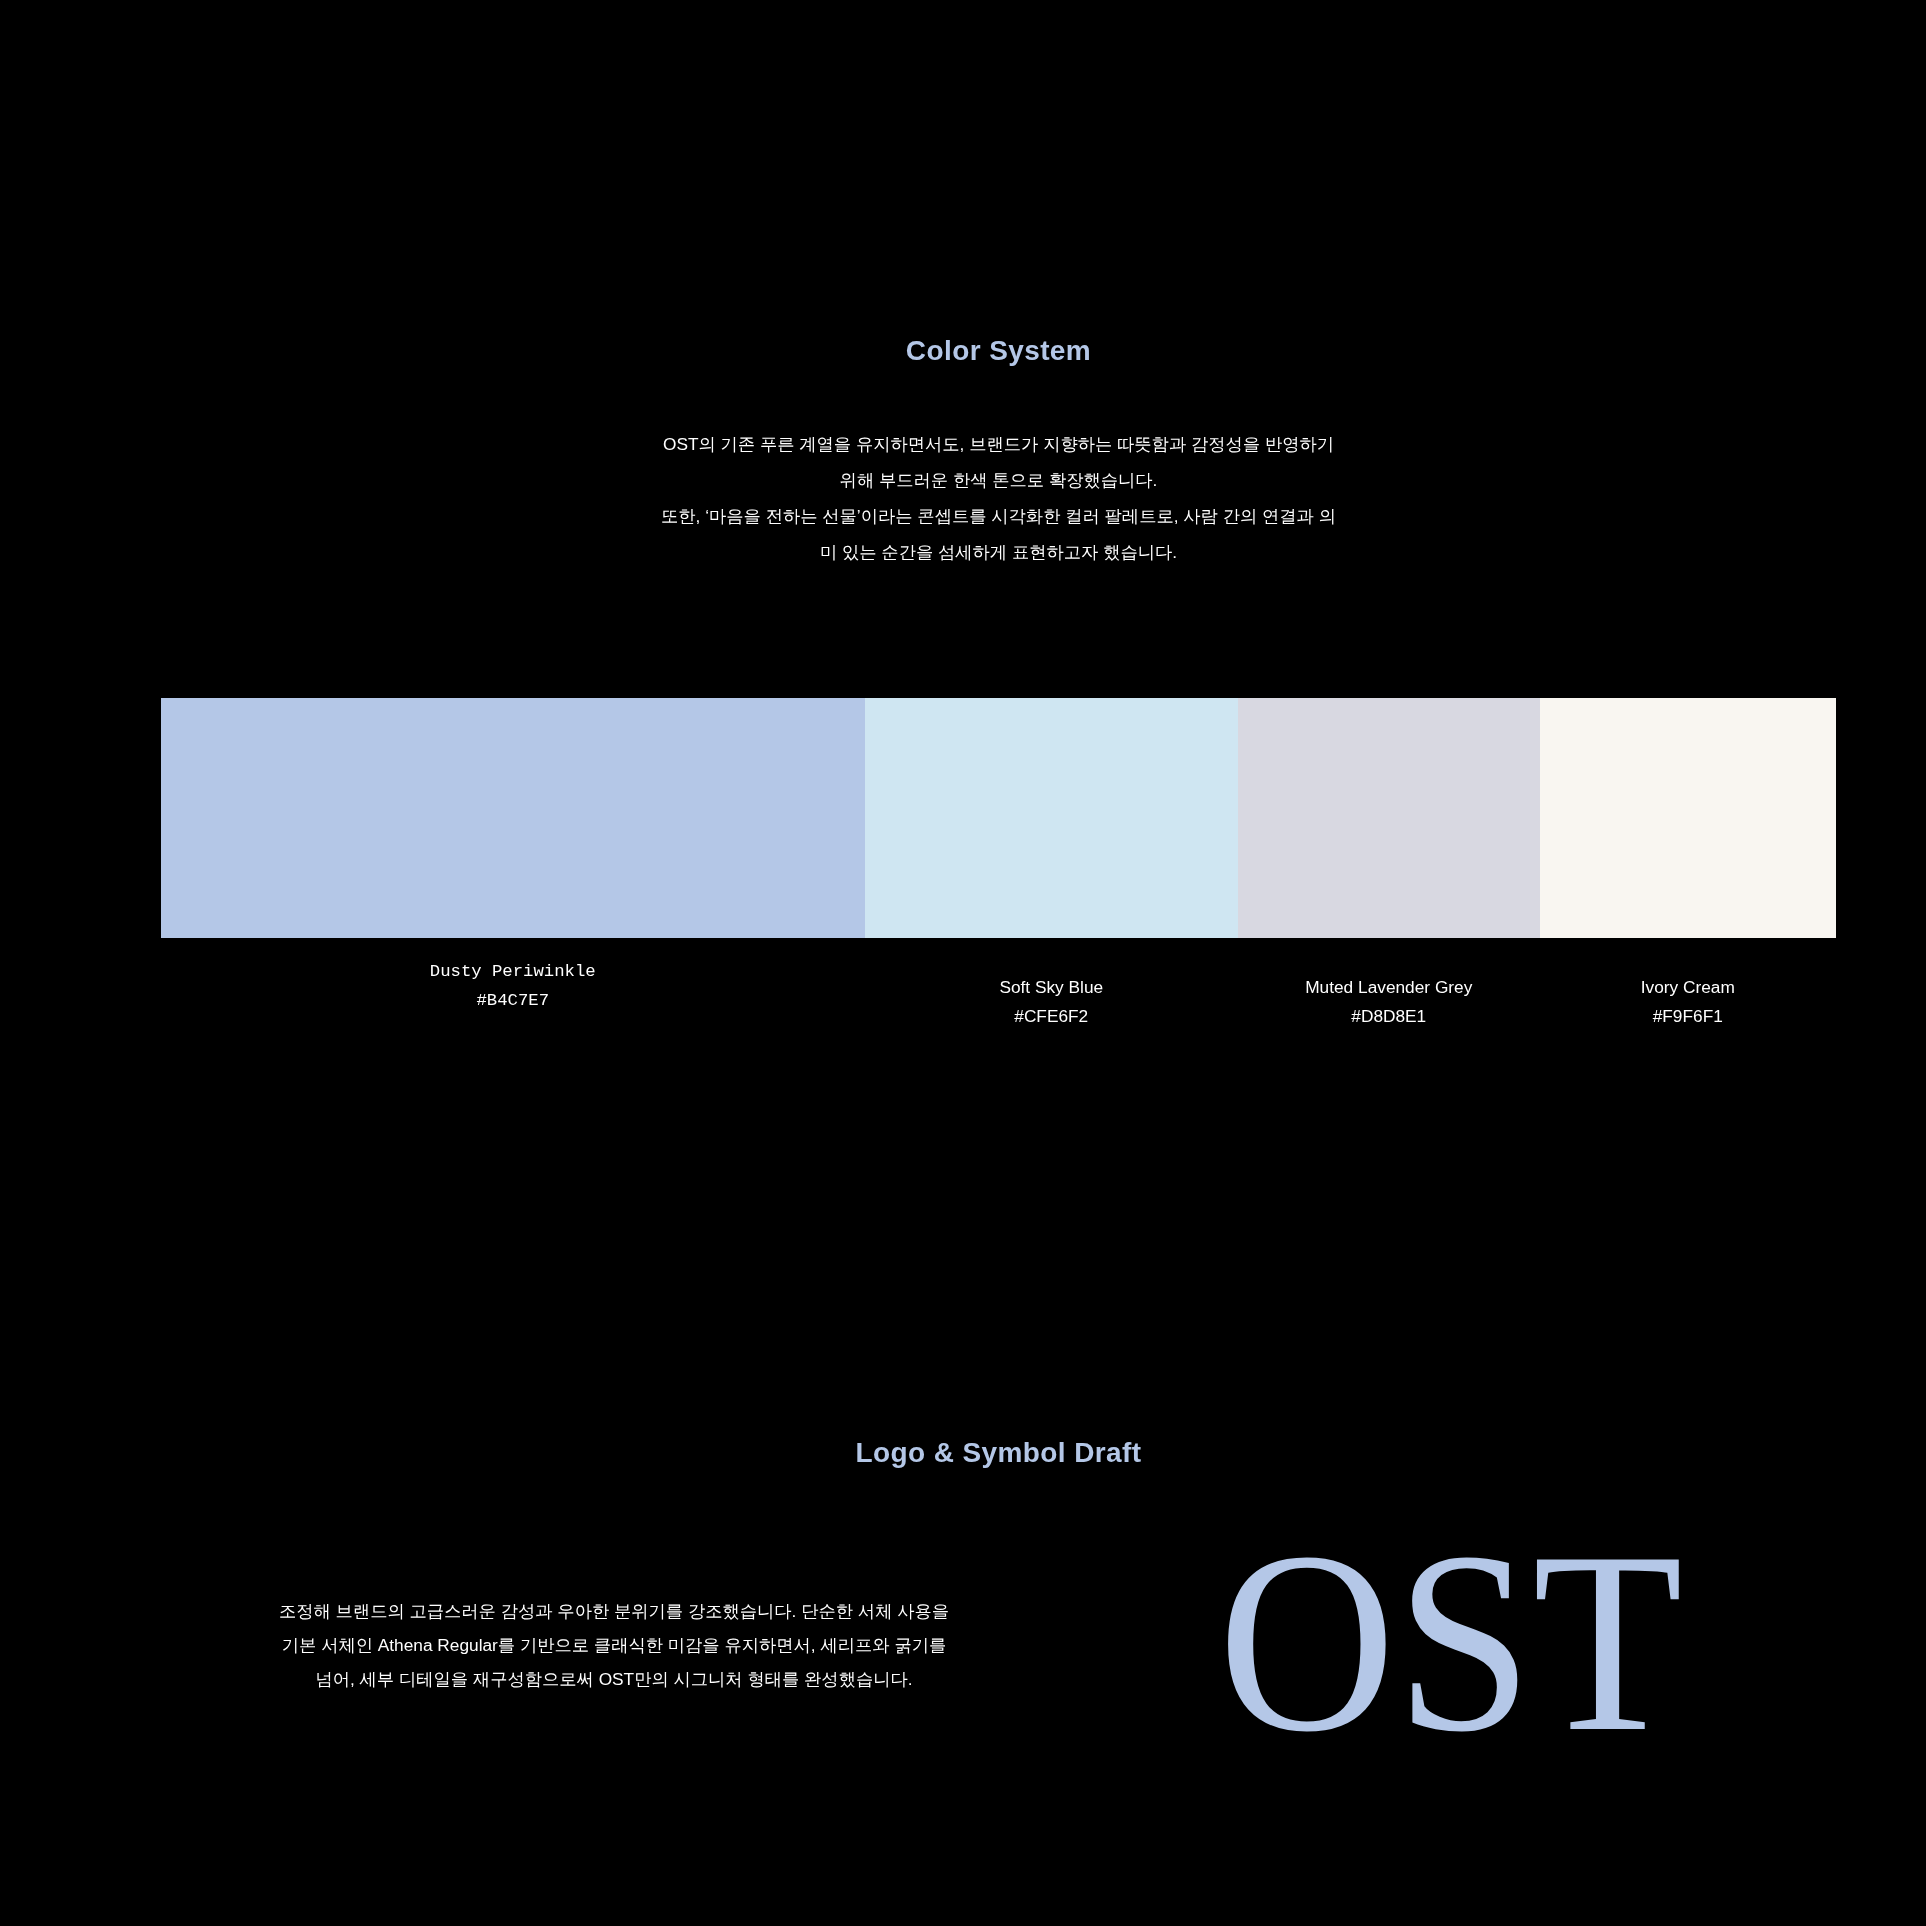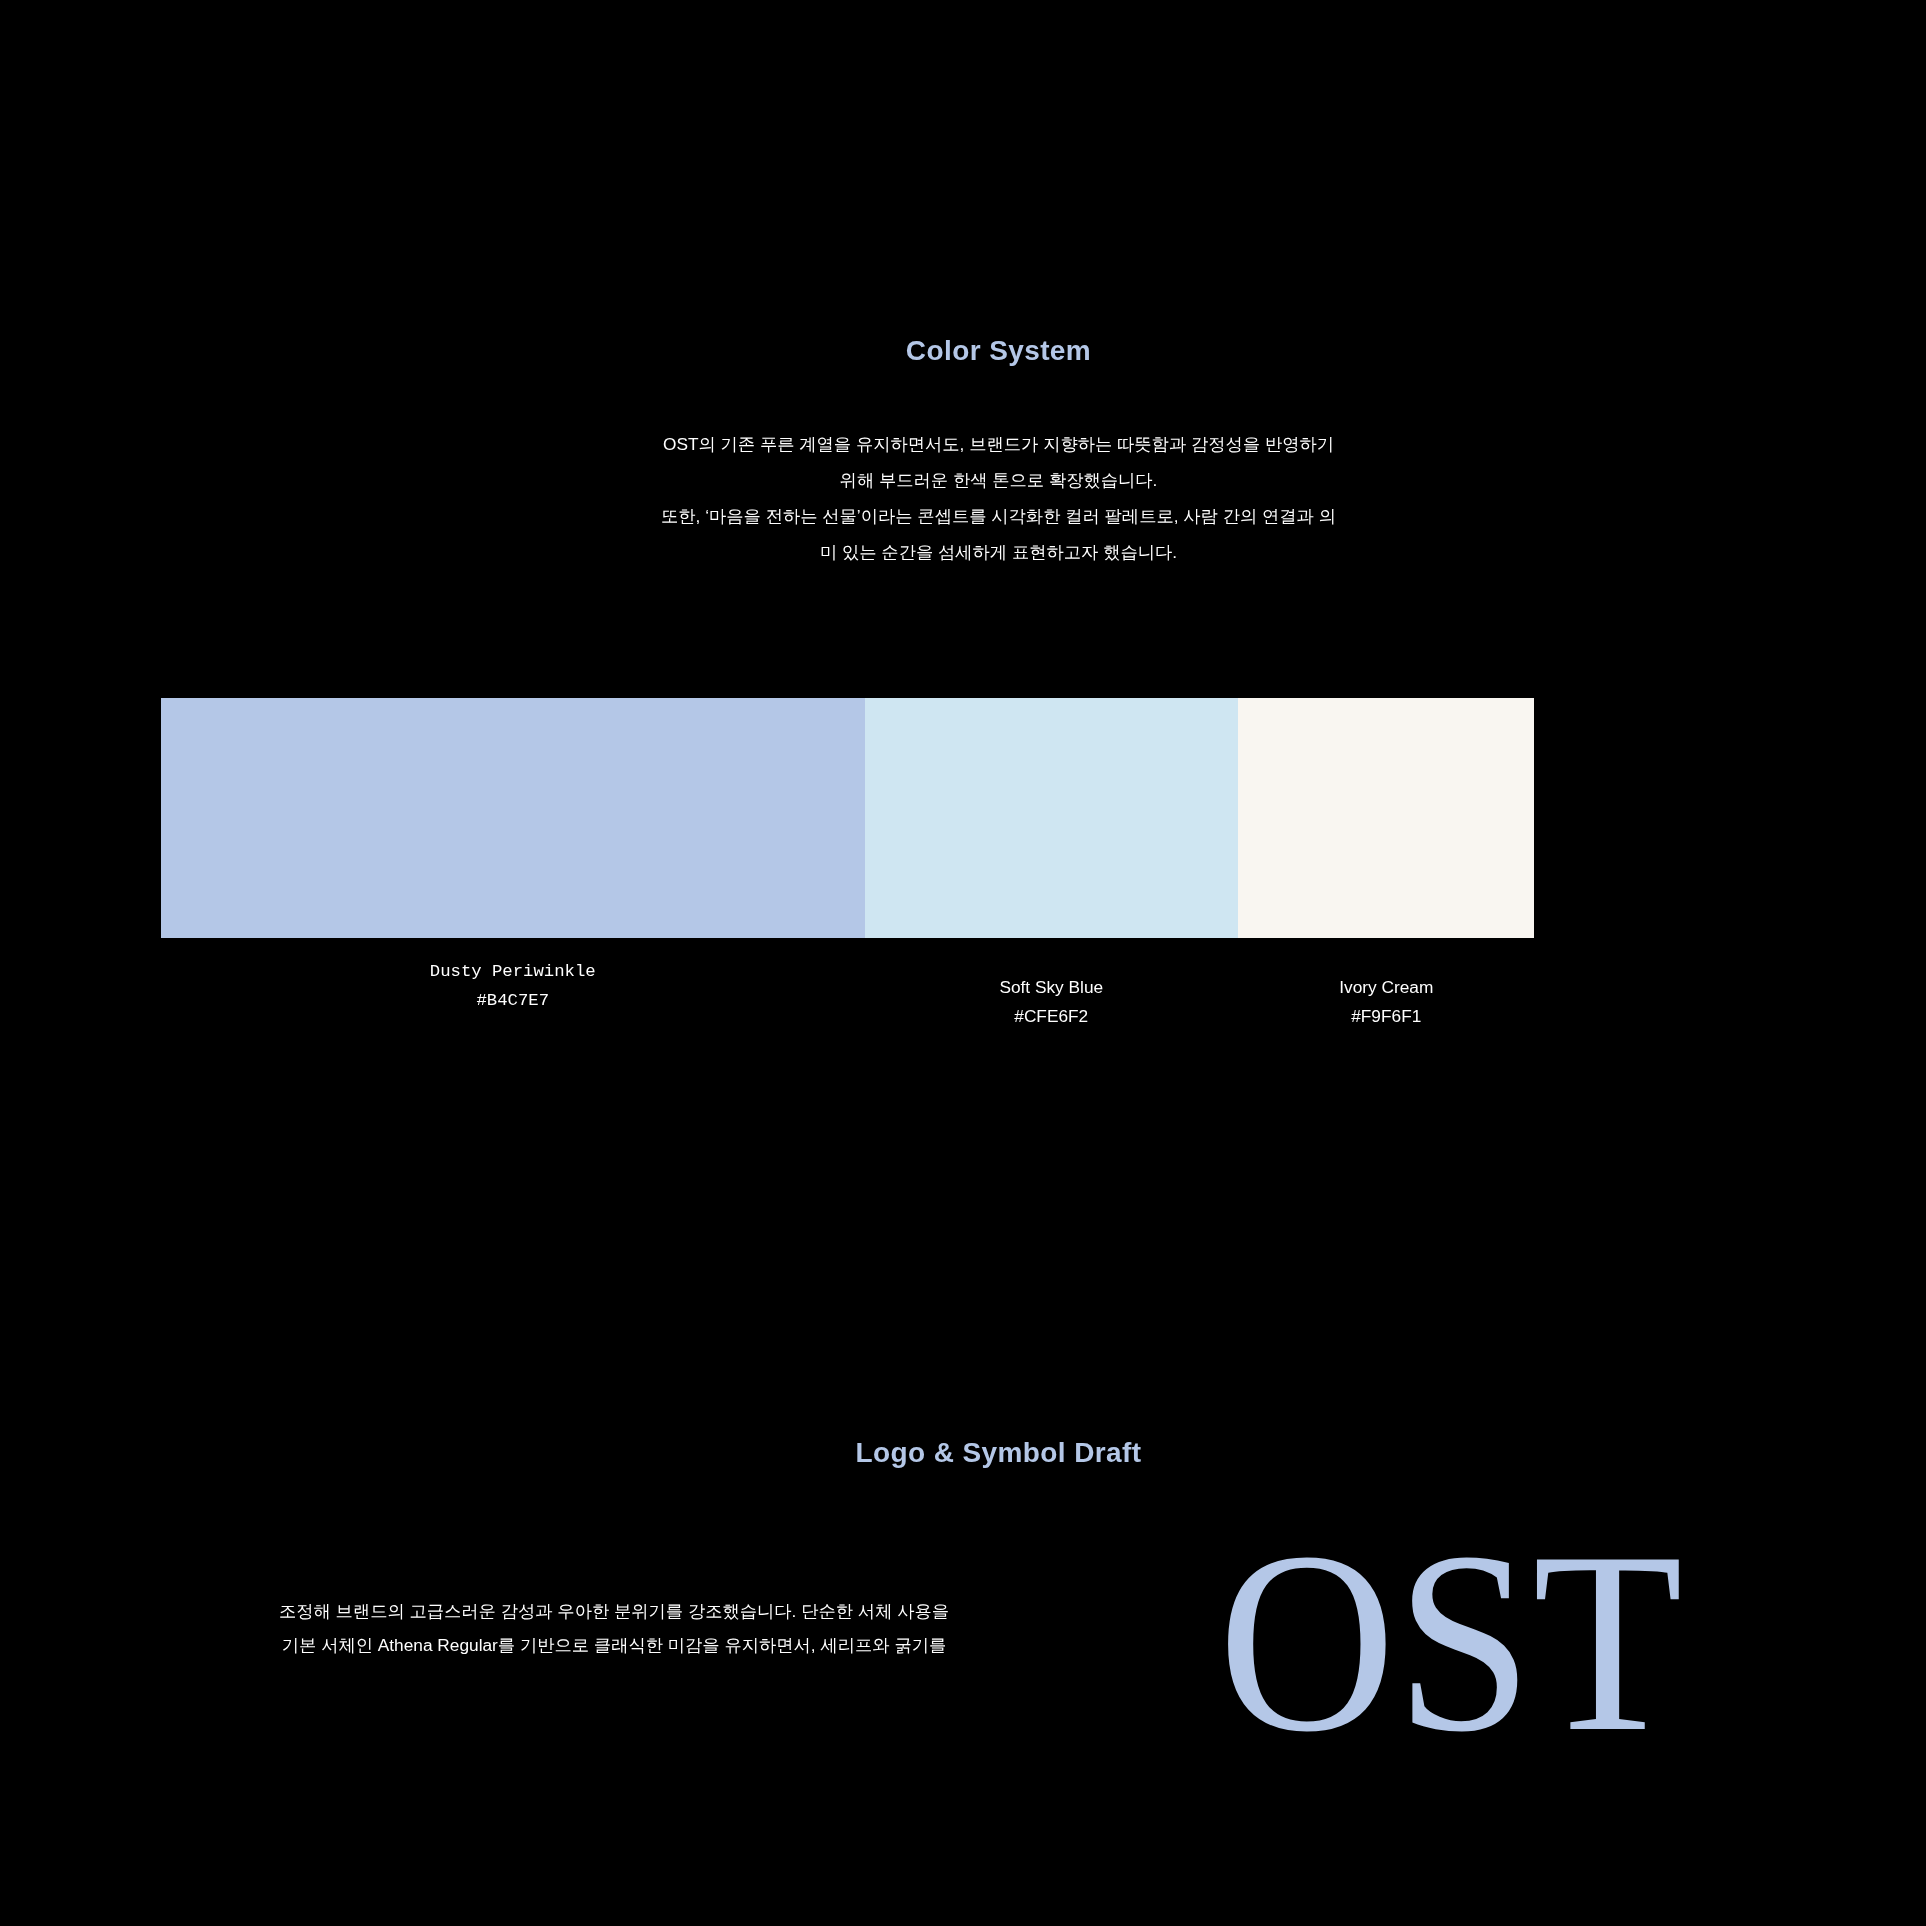--- a/index.html
+++ b/index.html
@@ -76,32 +76,40 @@
         <span class="line" style="display:block">#B4C7E7</span>
       </div>
     </div>
     <div class="swatch" style="width: 22.3%;">
       <div class="swatch-chip" style="background-color: rgb(207, 230, 242);"></div>
       <div class="swatch-label">
         <span class="line" style="display:block">Soft Sky Blue</span>
         <span class="line" style="display:block">#CFE6F2</span>
       </div>
     </div>
+    <div class="swatch" style="width: 18%;">
+      <div class="swatch-chip" style="background-color: rgb(216, 216, 225);"></div>
+      <div class="swatch-label">
+        <span class="line" style="display:block">Muted Lavender Grey</span>
+        <span class="line" style="display:block">#D8D8E1</span>
+      </div>
+    </div>
     <div class="swatch" style="width: 17.7%;">
       <div class="swatch-chip" style="background-color: rgb(249, 246, 241);"></div>
       <div class="swatch-label">
         <span class="line" style="display:block">Ivory Cream</span>
         <span class="line" style="display:block">#F9F6F1</span>
       </div>
     </div>
   </div>
 
   <h2 class="abs section-title" style="top: 1414px; color: rgb(180, 199, 231);">Logo &amp; Symbol Draft</h2>
 
   <div id="typo-desc" class="abs body-copy">
     <span class="line">조정해 브랜드의 고급스러운 감성과 우아한 분위기를 강조했습니다. 단순한 서체 사용을</span>
     <span class="line">기본 서체인 Athena Regular를 기반으로 클래식한 미감을 유지하면서, 세리프와 굵기를</span>
+    <span class="line">넘어, 세부 디테일을 재구성함으로써 OST만의 시그니처 형태를 완성했습니다.</span>
   </div>
 
   <div id="wordmark" class="abs" style="color: rgb(180, 199, 231);">OST</div>
 
 </div>
 
 
 </body></html>

